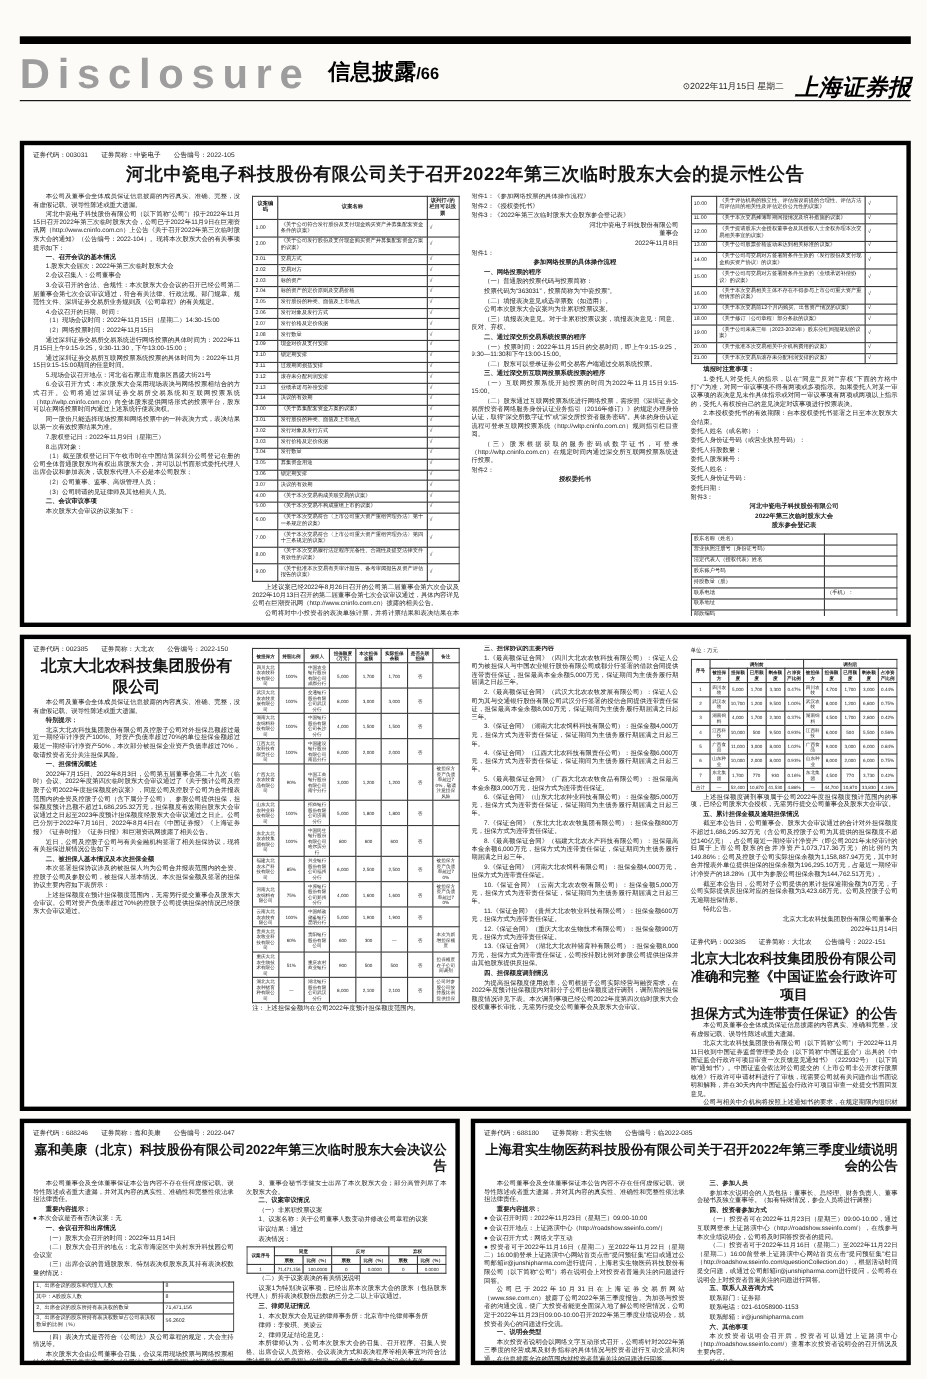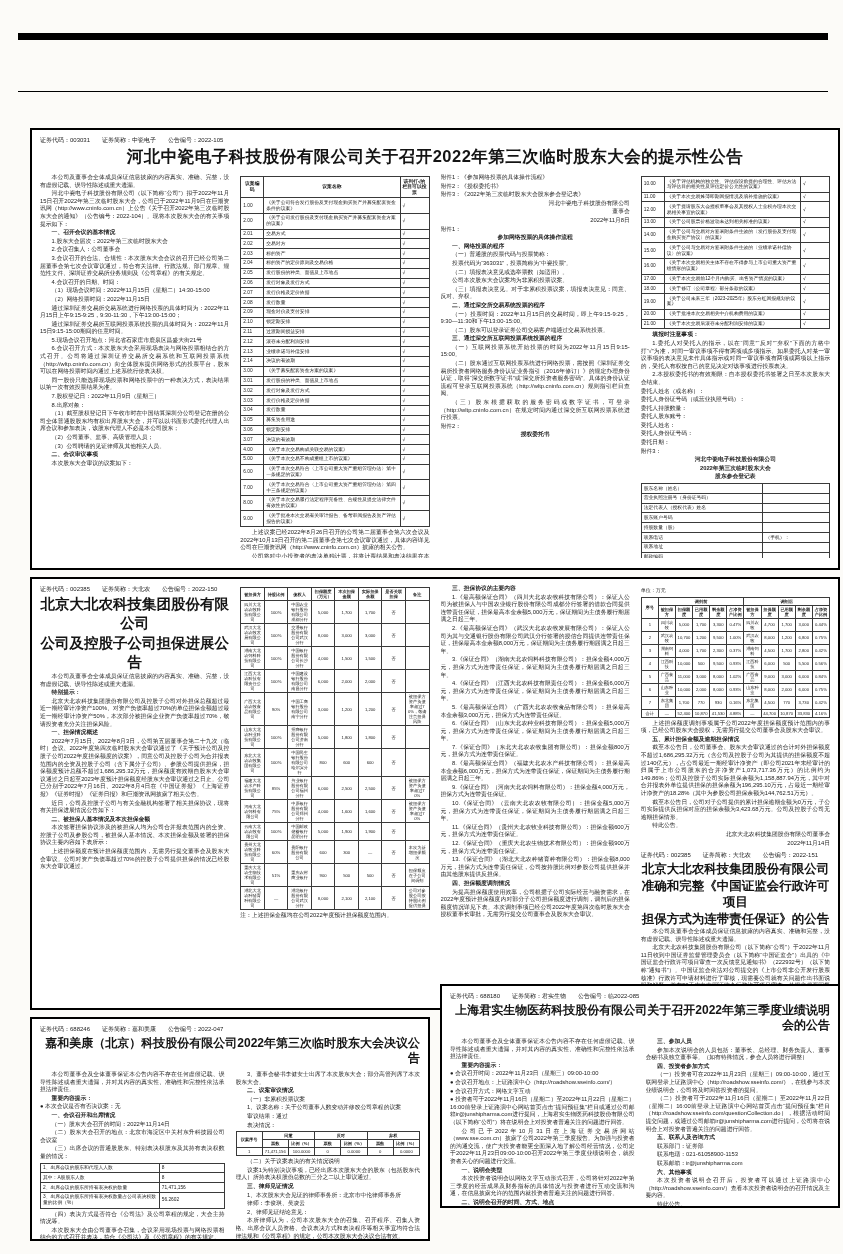--- a/index.html
+++ b/index.html
@@ -10,26 +10,26 @@
   .disclosure{font-size:38px;line-height:40px;font-weight:800;color:#9d9d9d;letter-spacing:7px;}
   .secwrap{margin-left:16px;line-height:40px;}
   .sectitle{font-size:20px;font-weight:bold;color:#000;}
   .secno{font-size:15px;font-weight:bold;color:#000;}
   .hdr-right{margin-left:auto;text-align:right;line-height:18px;}
   .dateline{font-size:8px;color:#222;display:inline-block;vertical-align:bottom;margin-right:6px;}
   .masthead{font-family:"Liberation Serif","DejaVu Serif",serif;font-size:21px;font-weight:900;
             font-style:italic;color:#000;display:inline-block;vertical-align:bottom;}
   .hdr-rule{position:absolute;left:18px;top:91px;width:810px;border-top:1.5px solid #000;}
 
-  .box{position:absolute;border:2px solid #000000;background:#fff;box-sizing:border-box;
-       padding:6px 8px;overflow:hidden;margin-left:12px;}
+  .box{position:absolute;border:4px solid #000000;background:#fff;box-sizing:border-box;
+       padding:6px 8px;overflow:hidden;}
   .boxA{left:18px;top:128px;width:810px;height:442px;}
   .boxBC{left:18px;top:577px;width:810px;height:433px;}
   .boxD{left:18px;top:1017px;width:400px;height:224px;}
-  .boxE{left:428px;top:984px;width:400px;height:224px;}
+  .boxE{left:428px;top:1017px;width:400px;height:224px;}
 
   .code{font-size:6px;line-height:9px;color:#222;}
   .titleA{text-align:center;font-size:16.5px;font-weight:bold;margin:1px 0 6px;letter-spacing:0.5px;}
   .titleB{text-align:center;font-size:14.5px;font-weight:bold;line-height:19px;margin:1px 0;}
   .titleC{text-align:center;font-size:12.5px;font-weight:bold;line-height:16px;margin:1px 0;}
   .titleDE{text-align:right;font-size:12px;font-weight:bold;line-height:15px;margin:2px 0 5px;}
 
   .cols{display:flex;gap:11px;align-items:flex-start;}
   .col{flex:1 1 0;min-width:0;overflow:hidden;}
   .hcol{height:384px;} .bcol{height:419px;} .dcol{height:181px;}
@@ -51,20 +51,30 @@
   table.ft th,table.ft td{font-size:4.2px;line-height:5px;padding:1px 1px;text-align:center;}
   table.kv td.k{width:62%;}
 </style>
 </head>
 <body>
 
 <div class="page">
 
   <div class="topbar"></div>
 
+  <div class="hdr">
+    <div class="disclosure">Disclosure</div>
+    <div class="secwrap">
+      <span class="sectitle">信息披露</span><span class="secno">/66</span>
+    </div>
+    <div class="hdr-right">
+      <span class="dateline">⊙2022年11月15日 星期二</span>
+      <span class="masthead">上海证券报</span>
+    </div>
+  </div>
   <div class="hdr-rule"></div>
 
   <div class="box boxA">
     <div class="code">证券代码：003031　　证券简称：中瓷电子　　公告编号：2022-105</div>
     <div class="titleA">河北中瓷电子科技股份有限公司关于召开2022年第三次临时股东大会的提示性公告</div>
     <div class="cols">
       <div class="col hcol">
         <div>
             <p class="ln">本公司及董事会全体成员保证信息披露的内容真实、准确、完整，没有虚假记载、误导性陈述或重大遗漏。</p>
             <p class="ln">河北中瓷电子科技股份有限公司（以下简称“公司”）拟于2022年11月15日召开2022年第三次临时股东大会，公司已于2022年11月9日在巨潮资讯网（http://www.cninfo.com.cn）上公告《关于召开2022年第三次临时股东大会的通知》（公告编号：2022-104）。现将本次股东大会的有关事项提示如下：</p>
@@ -406,21 +416,20 @@
         </table>
       </div>
     </div>
   </div>
 
   <div class="box boxBC">
     <div class="cols">
       <div class="col bcol">
         <div class="code">证券代码：002385　　证券简称：大北农　　公告编号：2022-150</div>
         <div class="titleB">北京大北农科技集团股份有限公司</div>
-        <div class="titleB">公司及控股子公司担保进展公告</div>
         <div>
             <p class="ln">本公司及董事会全体成员保证信息披露的内容真实、准确、完整，没有虚假记载、误导性陈述或重大遗漏。</p>
             <p class="ln s-h">特别提示：</p>
             <p class="ln">北京大北农科技集团股份有限公司及控股子公司对外担保总额超过最近一期经审计净资产100%、对资产负债率超过70%的单位担保金额超过最近一期经审计净资产50%，本次部分被担保企业资产负债率超过70%，敬请投资者充分关注担保风险。</p>
             <p class="ln s-h">一、担保情况概述</p>
             <p class="ln">2022年7月15日、2022年8月3日，公司第五届董事会第二十九次（临时）会议、2022年度第四次临时股东大会审议通过了《关于预计公司及控股子公司2022年度担保额度的议案》，同意公司及控股子公司为合并报表范围内的全资及控股子公司（含下属分子公司）、参股公司提供担保，担保额度预计总额不超过1,686,295.32万元，担保额度有效期自股东大会审议通过之日起至2023年度预计担保额度经股东大会审议通过之日止。公司已分别于2022年7月16日、2022年8月4日在《中国证券报》《上海证券报》《证券时报》《证券日报》和巨潮资讯网披露了相关公告。</p>
             <p class="ln">近日，公司及控股子公司与有关金融机构签署了相关担保协议，现将有关担保进展情况公告如下：</p>
             <p class="ln s-h">二、被担保人基本情况及本次担保金额</p>
             <p class="ln">本次签署担保协议涉及的被担保人均为公司合并报表范围内的全资、控股子公司及参股公司，被担保人基本情况、本次担保金额及签署的担保协议主要内容如下表所示：</p>
             <p class="ln">上述担保额度在预计担保额度范围内，无需另行提交董事会及股东大会审议。公司对资产负债率超过70%的控股子公司提供担保的情况已经股东大会审议通过。</p>

